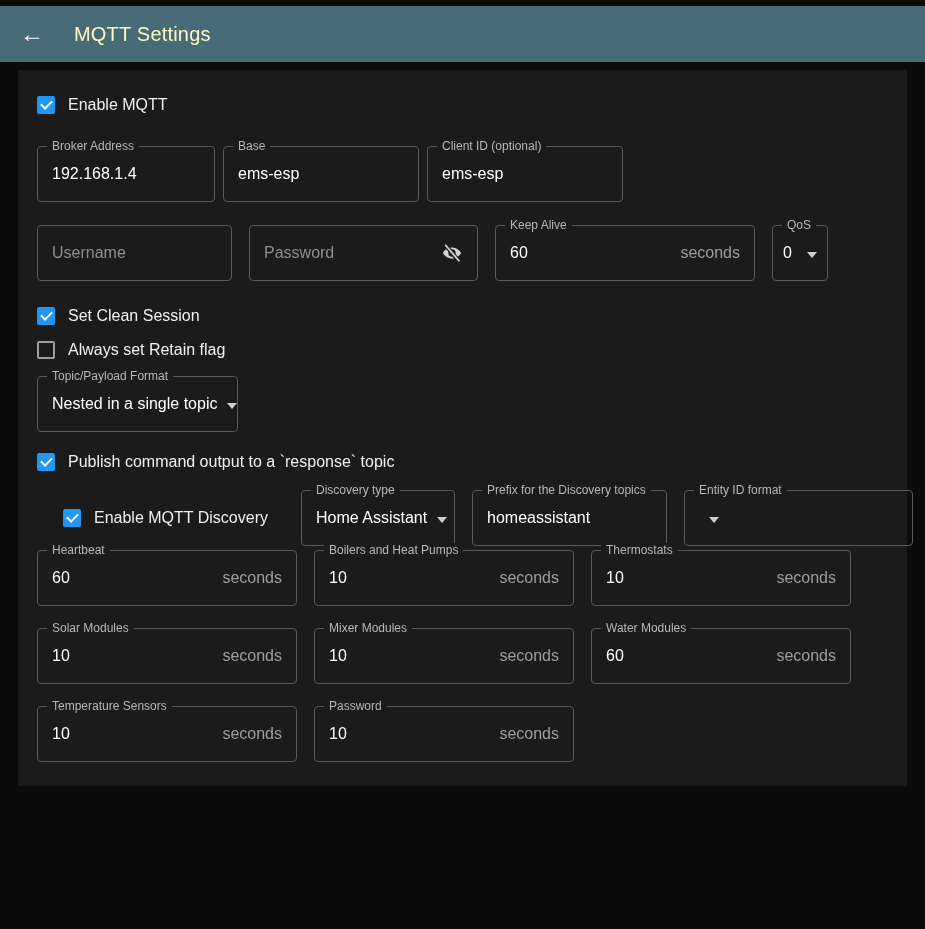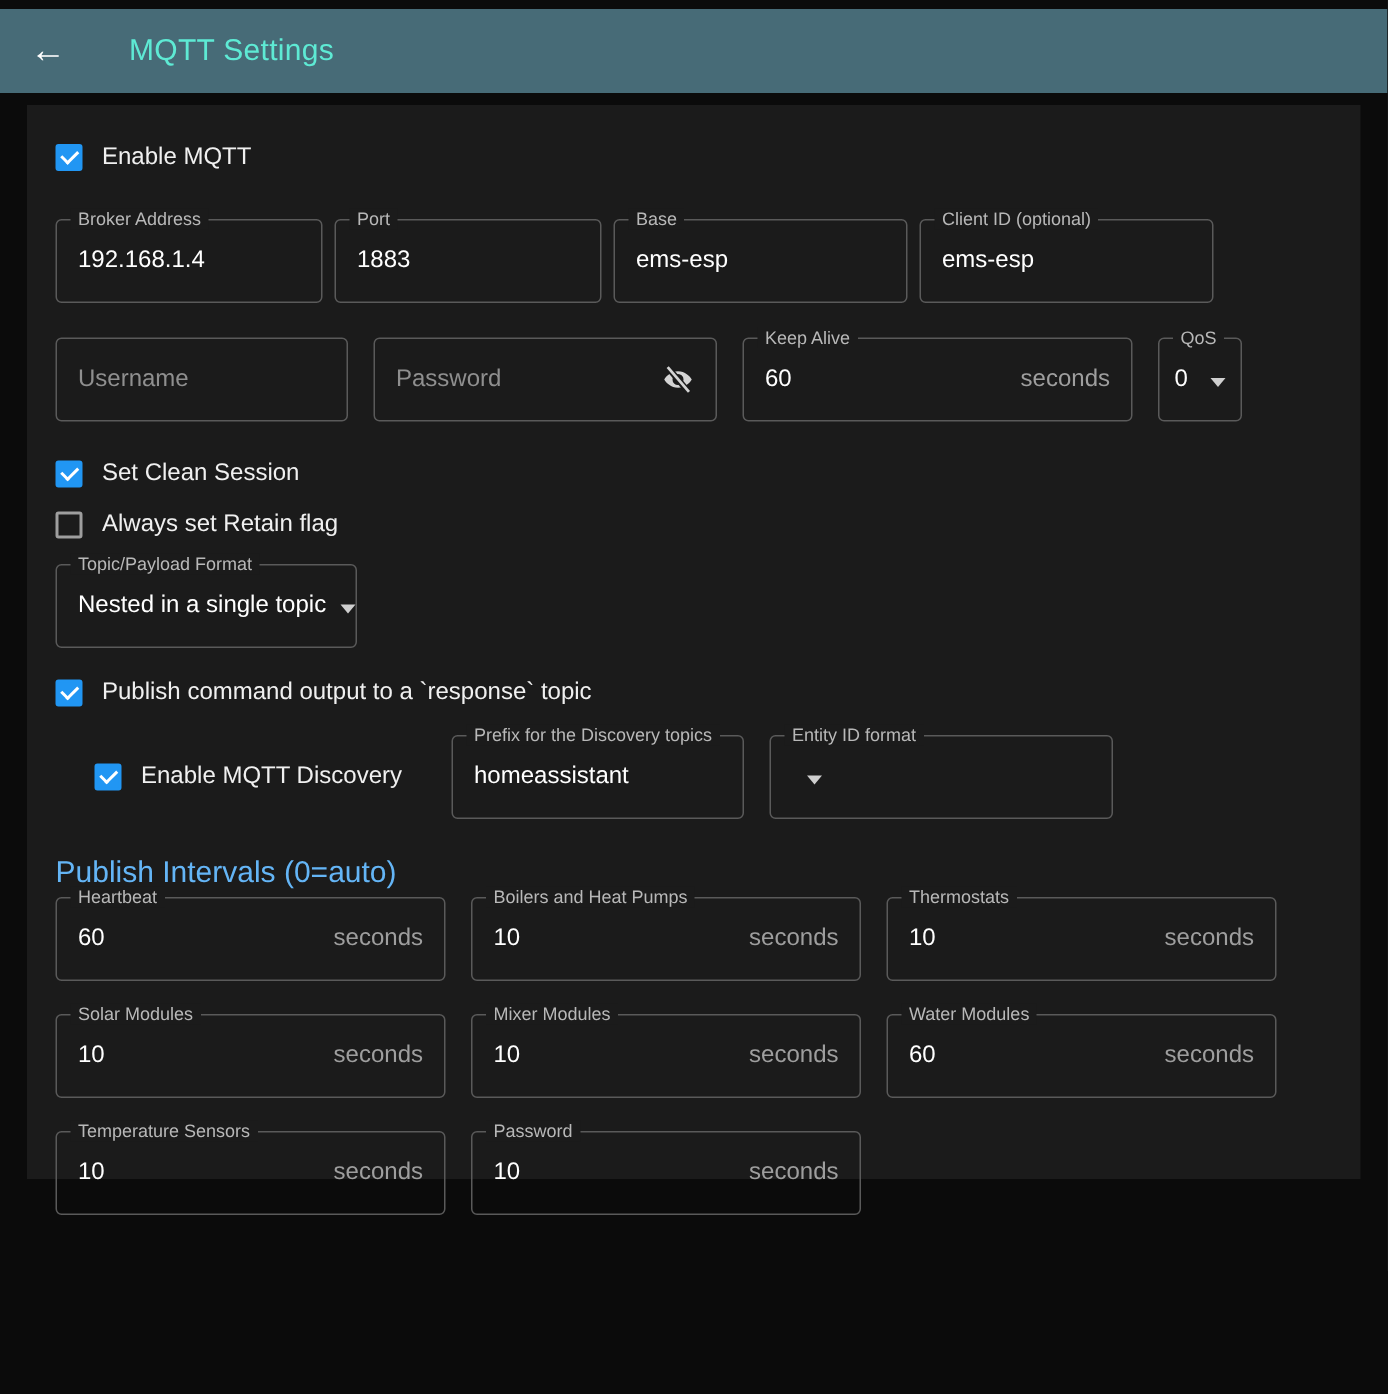--- a/index.html
+++ b/index.html
@@ -23,22 +23,22 @@
   .back-btn {
     font-size: 24px;
     color: #fff;
     cursor: pointer;
     line-height: 1;
     user-select: none;
   }
   .appbar-title {
     font-size: 20px;
     font-weight: 400;
-    color: #5eead4;
-    margin: 16px;
+    color: #fef9c3;
+    margin: 4px;
     letter-spacing: 0.2px;
   }
   .panel {
     margin: 8px 18px 0 18px;
     height: 716px;
     background: var(--panel-bg, #1b1b1b);
     padding: 26px 19px 30px 19px;
   }
   
   .cb-row {
@@ -157,24 +157,20 @@
   <label class="cb-row">
     <span class="cb" data-checked="true"></span>
     <span class="cb-label">Enable MQTT</span>
   </label>
 
   <div class="row r1">
     <div class="field w178">
       <span class="field-label">Broker Address</span>
       <input class="field-input" value="192.168.1.4" style="">
     </div>
-    <div class="field w178">
-      <span class="field-label">Port</span>
-      <input class="field-input" value="1883" style="">
-    </div>
     <div class="field w196">
       <span class="field-label">Base</span>
       <input class="field-input" value="ems-esp" style="">
     </div>
     <div class="field w196">
       <span class="field-label">Client ID (optional)</span>
       <input class="field-input" value="ems-esp" style="">
     </div>
   </div>
 
@@ -226,31 +222,35 @@
   <label class="cb-row" style="margin-top:21px">
     <span class="cb" data-checked="true"></span>
     <span class="cb-label">Publish command output to a `response` topic</span>
   </label>
 
   <div class="row disc-row">
     <label class="cb-row disc-cb">
       <span class="cb" data-checked="true"></span>
       <span class="cb-label">Enable MQTT Discovery</span>
     </label>
+    <div class="field w154">
+      <span class="field-label">Discovery type</span>
+      <span class="select-value">Home Assistant</span>
+      <span class="caret"></span>
+    </div>
     <div class="field w195">
       <span class="field-label">Prefix for the Discovery topics</span>
       <input class="field-input" value="homeassistant" style="">
     </div>
     <div class="field w229">
       <span class="field-label">Entity ID format</span>
       <span class="caret"></span>
     </div>
   </div>
 
-  <h2 class="section-h">Publish Intervals (0=auto)</h2>
 
   <div class="grid">
     <div class="field">
       <span class="field-label">Heartbeat</span>
       <input class="field-input" value="60" style="">
       <span class="suffix">seconds</span>
     </div>
     <div class="field">
       <span class="field-label">Boilers and Heat Pumps</span>
       <input class="field-input" value="10" style="">

